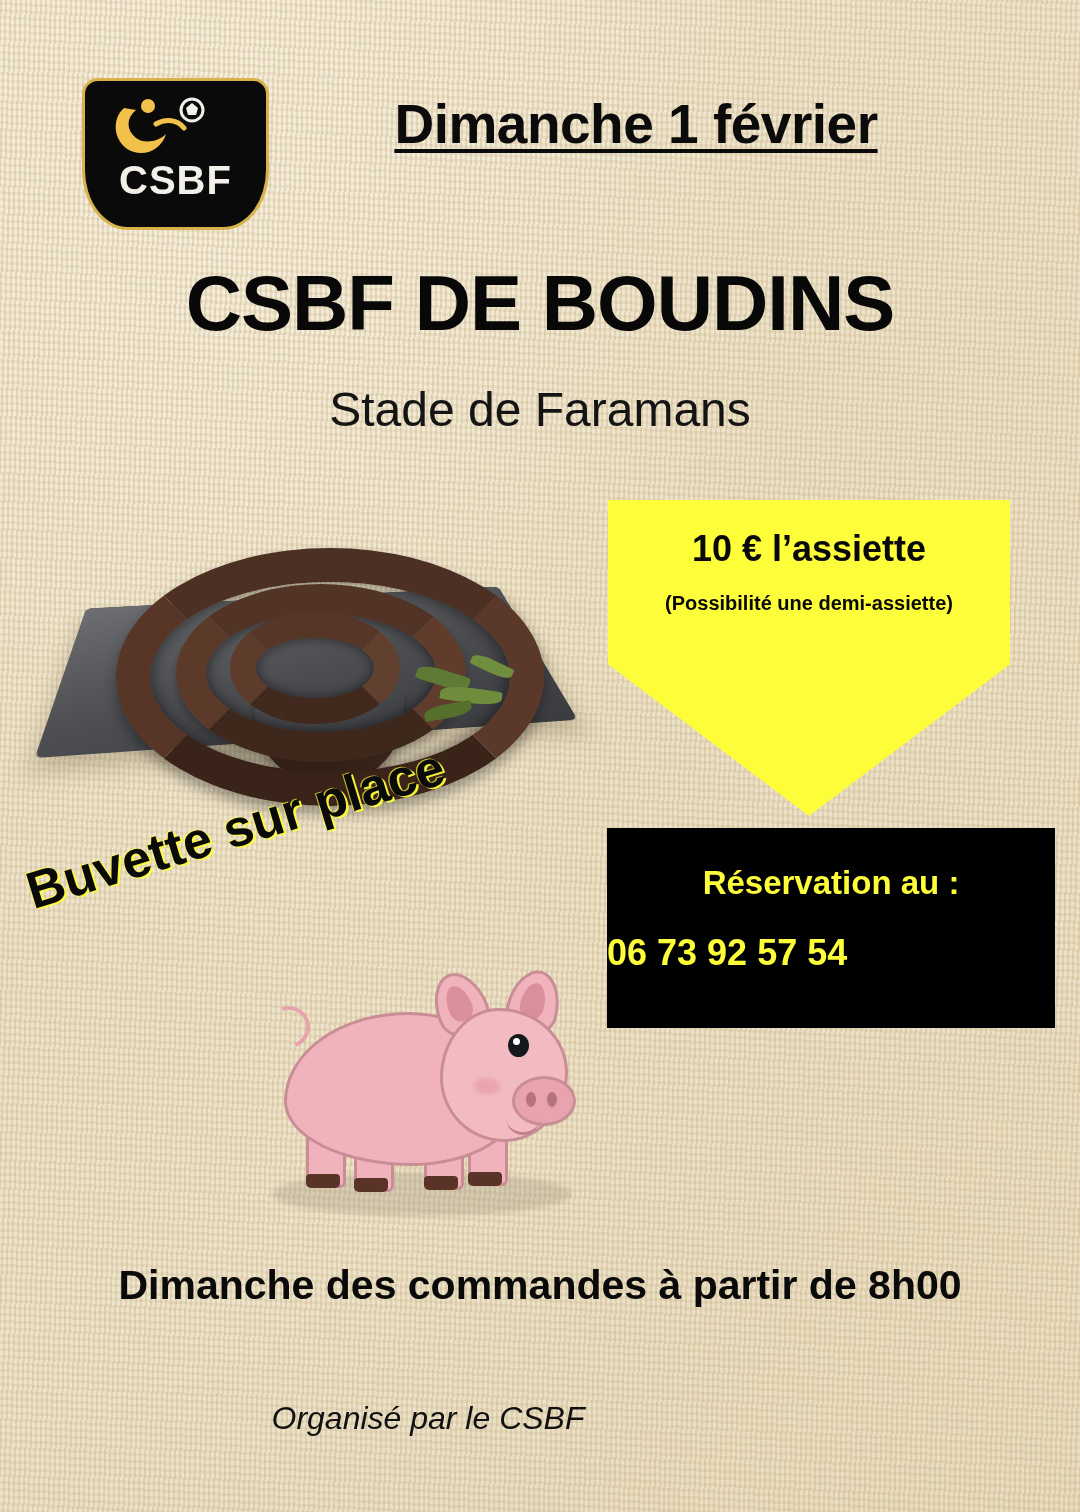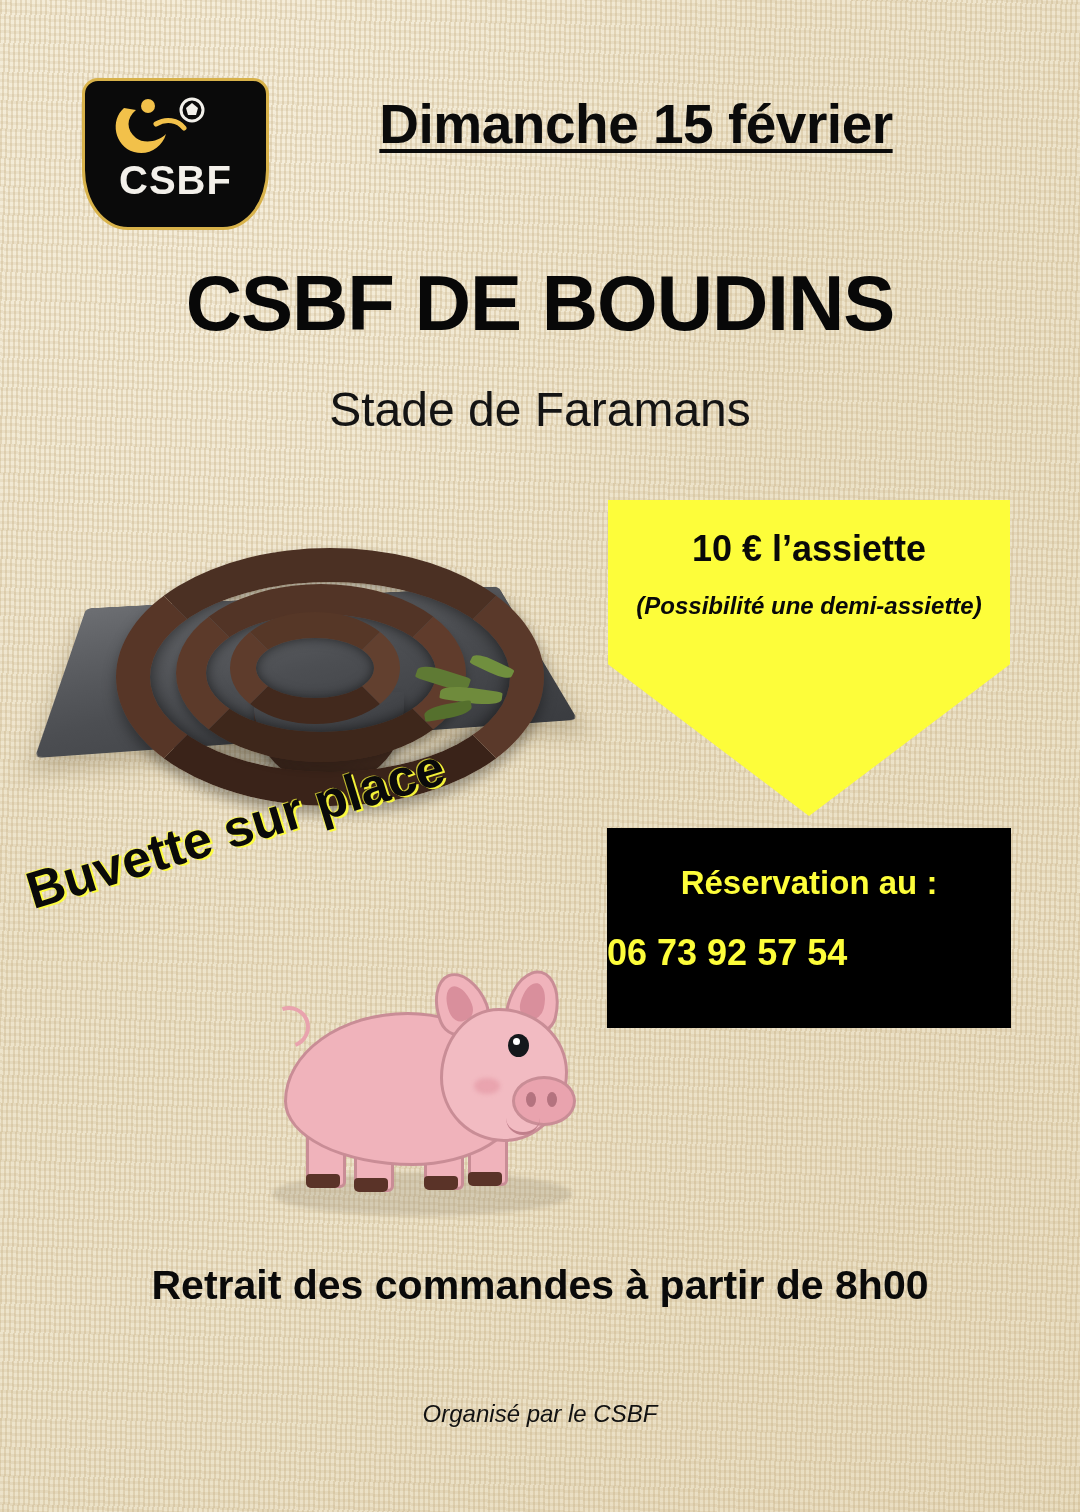--- a/index.html
+++ b/index.html
@@ -177,32 +177,31 @@
     text-align: center;
     font-size: 36px;
     font-weight: 700;
     color: #090909;
   }
   .price-sub {
     position: absolute;
     left: 0; right: 0;
     top: 92px;
     text-align: center;
-    font-size: 24px;
+    font-size: 20px;
     font-weight: 700;
     color: #090909;
-    font-style: italic;
   }
 
   
   .reservation-box {
     position: absolute;
     left: 607px;
     top: 828px;
-    width: 404px;
+    width: 448px;
     height: 200px;
     background: #000000;
   }
   .res-label {
     position: absolute;
     left: 0; right: 0;
     top: 36px;
     text-align: center;
     font-size: 33px;
     font-weight: 700;
@@ -385,23 +384,23 @@
     width: 1080px;
     text-align: center;
     font-size: 41px;
     font-weight: 700;
     color: #0a0a0a;
   }
   .organiser {
     position: absolute;
     left: 0;
     top: 1400px;
-    width: 1080px;
-    text-align: center;
-    font-size: 24px;
+    width: 856px;
+    text-align: center;
+    font-size: 32px;
     font-style: italic;
     color: #111;
   }
 </style>
 </head>
 <body>
 
 <div class="poster">
 
   <div class="logo">
@@ -409,21 +408,21 @@
     <svg class="crest" viewBox="0 0 108 70">
       <path d="M20 14 C6 26, 10 52, 30 58 C44 62, 58 54, 62 40 C54 48, 40 50, 32 44 C22 36, 22 24, 32 16 Z" fill="#f2c14a"></path>
       <circle cx="44" cy="12" r="7" fill="#f2c14a"></circle>
       <path d="M52 30 C62 24, 74 26, 80 34" stroke="#f2c14a" stroke-width="5" fill="none" stroke-linecap="round"></path>
       <circle cx="88" cy="16" r="11" fill="none" stroke="#f2f0ea" stroke-width="3"></circle>
       <path d="M88 9 l6 5 -2 7 -8 0 -2 -7 z" fill="#f2f0ea"></path>
     </svg>
     <div class="csbf-text">CSBF</div>
   </div>
 
-  <div class="date-title">Dimanche 15 février</div>
+  <div class="date-title">Dimanche 1 février</div>
 
   <div class="main-title">CSBF DE BOUDINS</div>
 
   <div class="venue">Stade de Faramans</div>
 
   <div class="boudin-photo">
     <div class="slate"></div>
     <div class="boudin-tail"></div>
     <div class="coil c1"></div>
     <div class="coil c2"></div>
@@ -473,16 +472,16 @@
     <div class="pig-head"></div>
     <div class="pig-cheek"></div>
     <div class="pig-eye"></div>
     <div class="pig-snout">
       <div class="pig-nostril n1"></div>
       <div class="pig-nostril n2"></div>
     </div>
     <div class="pig-mouth"></div>
   </div>
 
-  <div class="pickup">Retrait des commandes à partir de 8h00</div>
+  <div class="pickup">Dimanche des commandes à partir de 8h00</div>
   <div class="organiser">Organisé par le CSBF</div>
 
 </div>
 
 </body></html>

